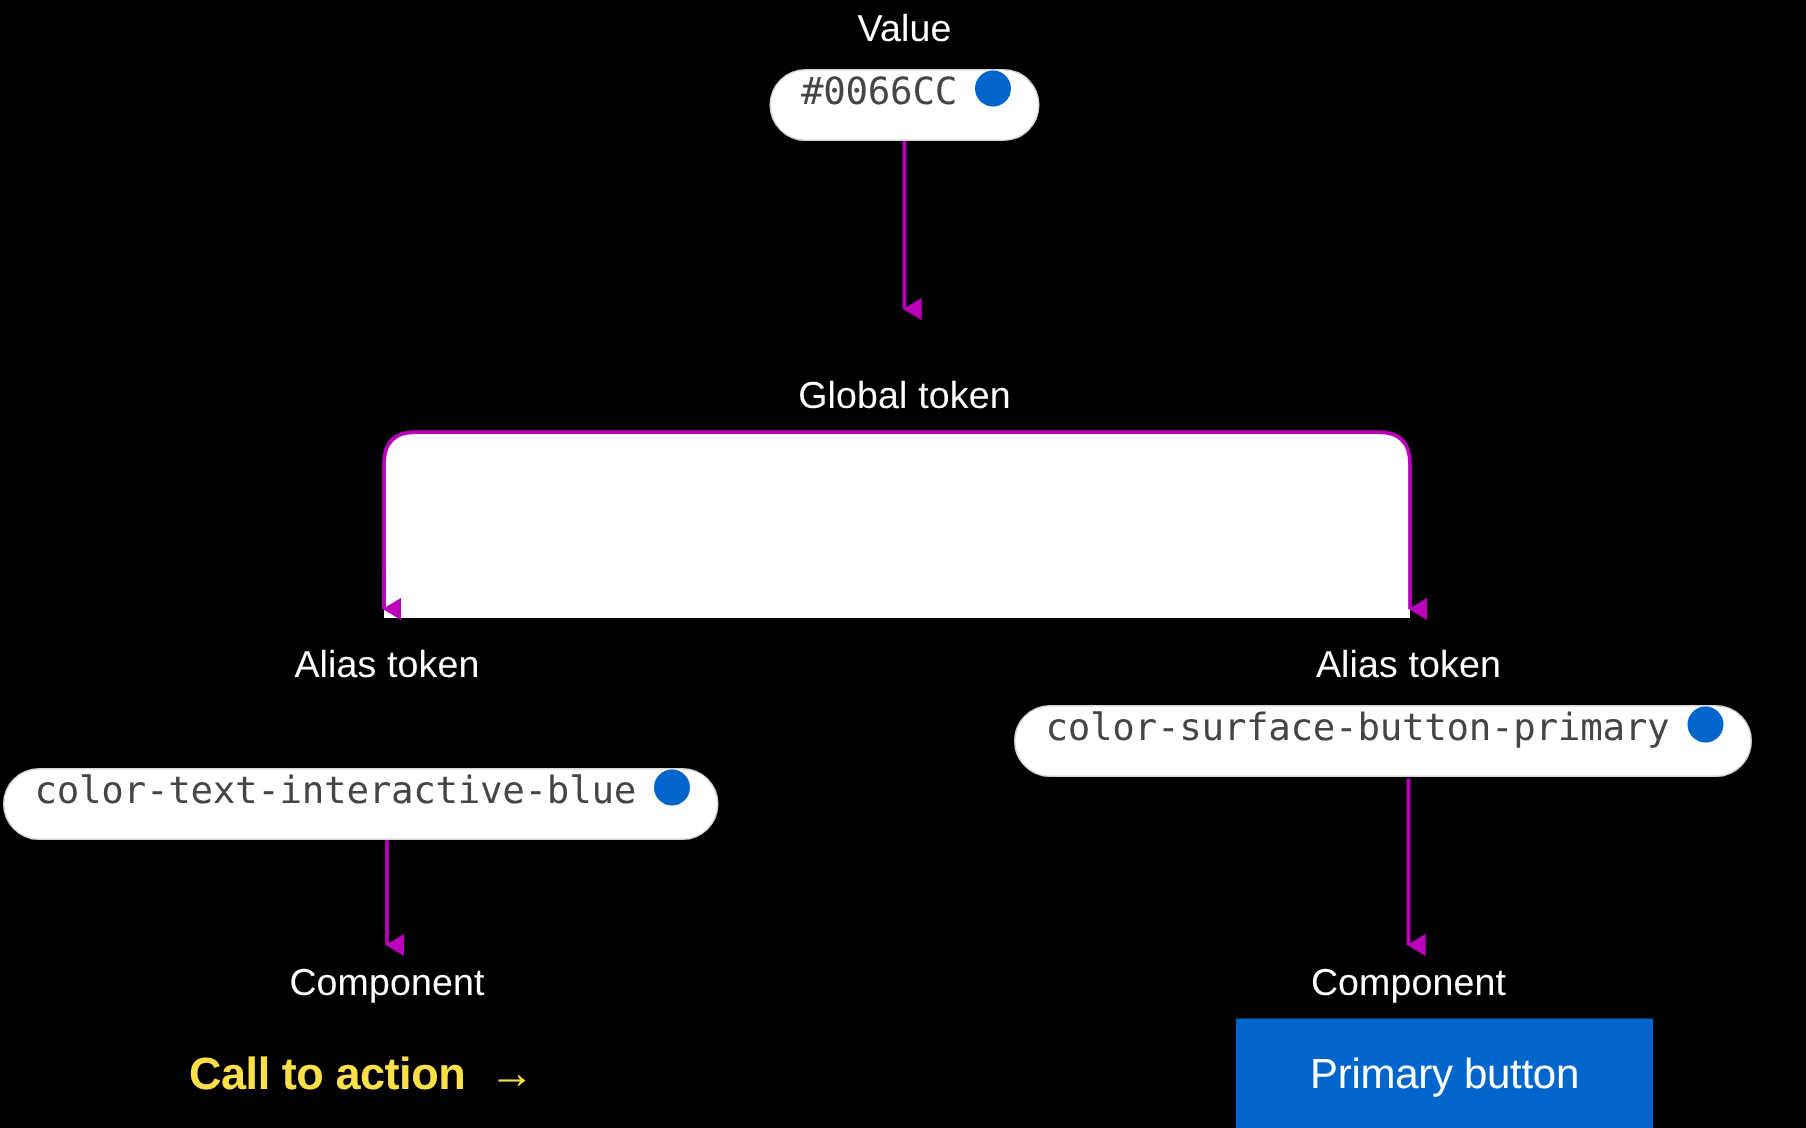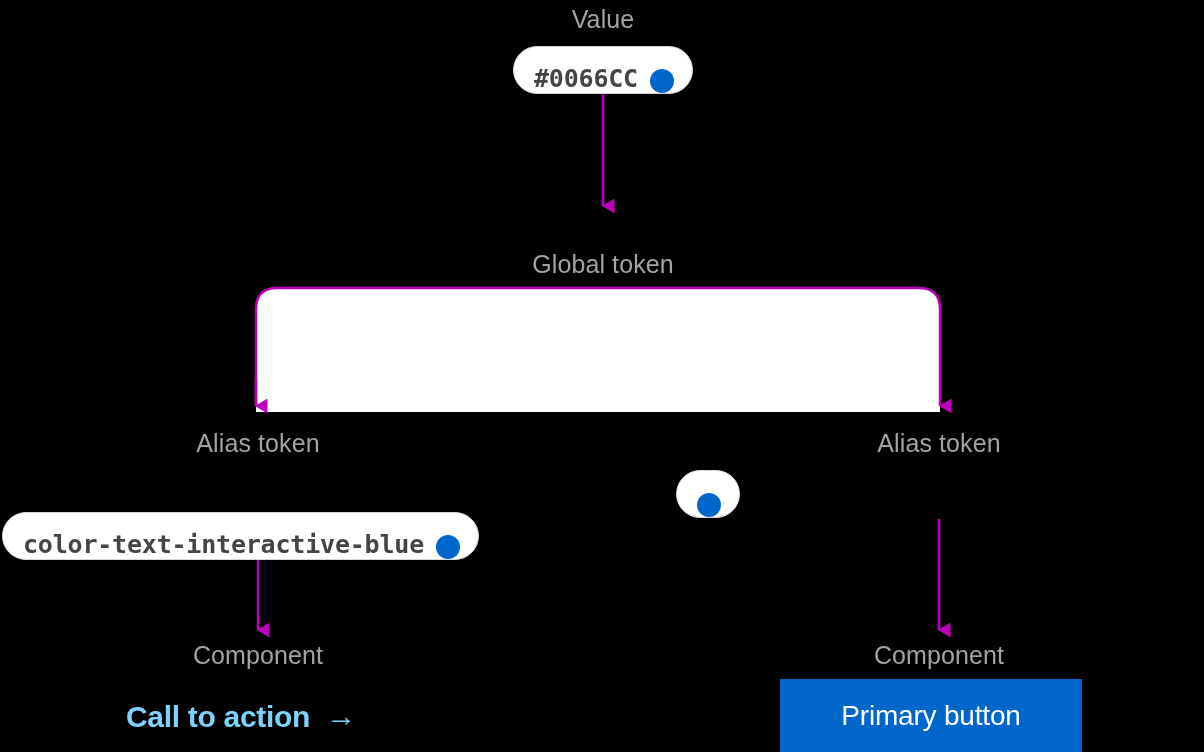--- a/index.html
+++ b/index.html
@@ -31,40 +31,39 @@
     width: 1204px;
     height: 752px;
     pointer-events: none;
   }
 
   
   .stage-label {
     position: absolute;
     font-size: 25px;
     line-height: 30px;
-    color: #a3a3a3;
+    color: #ffffff;
     letter-spacing: 0.1px;
     white-space: nowrap;
     text-align: center;
   }
 
   
   .pill {
     position: absolute;
     display: flex;
-    align-items: flex-end;
+    align-items: flex-start;
     gap: 12px;
     background: #FFFFFF;
     border: 1px solid #D6D6D6;
     border-radius: 999px;
     height: 48px;
     padding: 0 18px 0 20px;
     box-shadow: 0 1px 2px rgba(0,0,0,0.10);
     white-space: nowrap;
-    font-weight: bold;
   }
 
   .pill .pill-text {
     font-family: "DejaVu Sans Mono", monospace;
     font-size: 25px;
     line-height: 28px;
     color: #454545;
     letter-spacing: -0.2px;
   }
 
@@ -76,21 +75,21 @@
   }
 
   
   .cta-link {
     position: absolute;
     display: flex;
     align-items: center;
     gap: 16px;
     font-size: 30px;
     font-weight: 700;
-    color: #7dd3fc;
+    color: #fde047;
     letter-spacing: -0.3px;
     text-decoration: none;
     white-space: nowrap;
   }
   .cta-link .cta-arrow {
     font-size: 30px;
     font-weight: 400;
     line-height: 1;
     transform: translateY(-1px);
   }
@@ -147,29 +146,30 @@
   <div class="stage-label" style="left:158px; top:428px; width:200px;">Alias token</div>
 
   <div class="pill" style="left:2px; top:470px;margin-top:42px;">
     <span class="pill-text">color-text-interactive-blue</span>
     <span class="swatch" style="background:#0066CC;"></span>
   </div>
 
   <div class="stage-label" style="left:839px; top:428px; width:200px;">Alias token</div>
 
   <div class="pill" style="left:676px; top:470px;">
+    <span class="pill-text">color-surface-button-primary</span>
     <span class="swatch" style="background:#0066CC;"></span>
   </div>
 
   <div class="stage-label" style="left:158px; top:640px; width:200px;">Component</div>
 
   <a class="cta-link" href="#" style="left:126px; top:700px;">
     <span>Call to action</span>
     <span class="cta-arrow">→</span>
   </a>
 
   <div class="stage-label" style="left:839px; top:640px; width:200px;">Component</div>
 
-  <button class="primary-button" style="left:780px; top:679px; width:302px; height:73px;">
+  <button class="primary-button" style="left:824px; top:679px; width:278px; height:73px;">
     <span>Primary button</span>
   </button>
 
 </div>
 
 </body></html>

